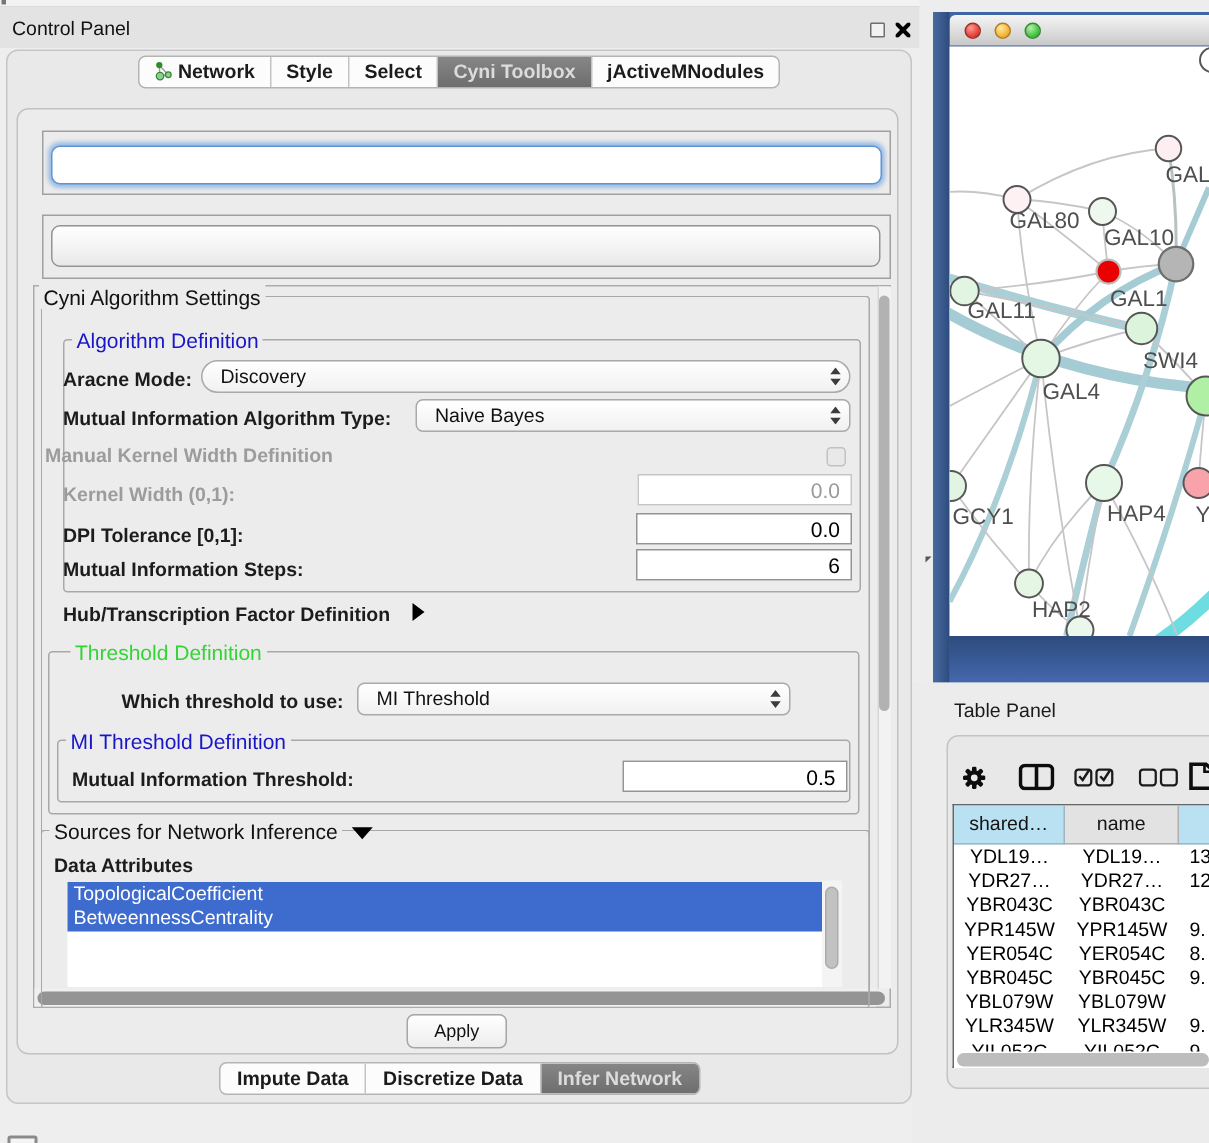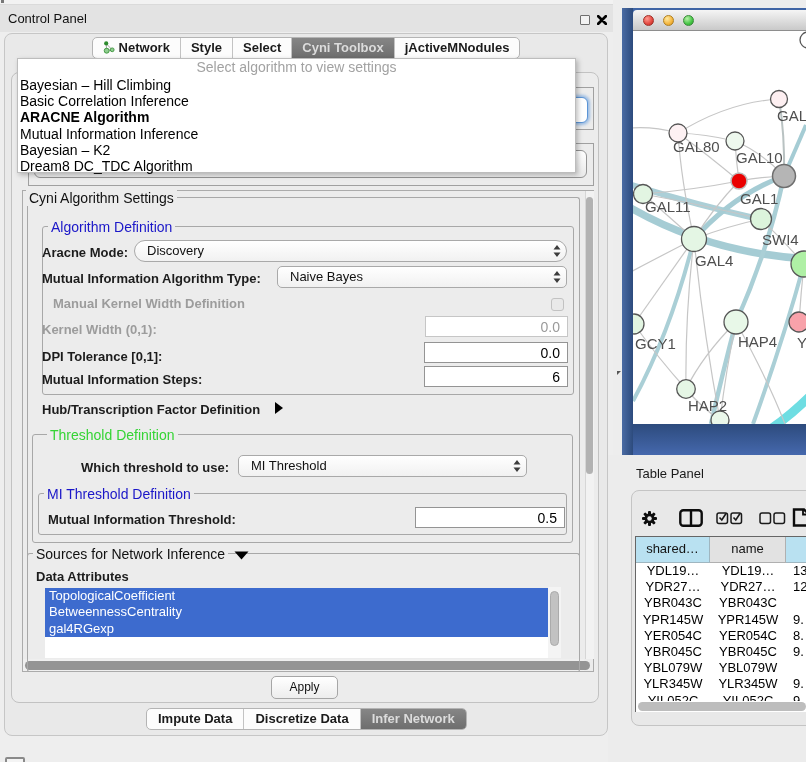--- a/index.html
+++ b/index.html
@@ -128,21 +128,21 @@
   <div class="lbl" style="left:42px;top:245px;">Aracne Mode:</div>
   <div class="combo" style="left:134px;top:240px;width:433px;border-radius:11px;">Discovery</div>
   <svg class="abs spin" style="left:553px;top:245px;" width="8" height="12">
       <path d="M4 0 L7.5 4.5 H0.5 Z M4 12 L0.5 7.5 H7.5 Z" fill="#3c3c3c"></path>
     </svg>
   <div class="lbl" style="left:42px;top:271px;">Mutual Information Algorithm Type:</div>
   <div class="combo" style="left:277px;top:266px;width:290px;">Naive Bayes</div>
   <svg class="abs spin" style="left:553px;top:271px;" width="8" height="12">
       <path d="M4 0 L7.5 4.5 H0.5 Z M4 12 L0.5 7.5 H7.5 Z" fill="#3c3c3c"></path>
     </svg>
-  <div class="lbl lblg" style="left:53px;top:296px;">Manual Kernel Width Definition</div>
+  <div class="lbl lblg" style="left:30px;top:296px;">Manual Kernel Width Definition</div>
   <div class="abs" style="left:551px;top:298px;width:13px;height:13px;background:#e9e9e9;border:1px solid #c2c2c2;border-radius:3px;"></div>
   <div class="lbl lblg" style="left:42px;top:322px;">Kernel Width (0,1):</div>
   <div class="tf tfd" style="left:425px;top:316px;width:143px;">0.0</div>
   <div class="lbl" style="left:42px;top:349px;">DPI Tolerance [0,1]:</div>
   <div class="tf" style="left:424px;top:342px;width:144px;">0.0</div>
   <div class="lbl" style="left:42px;top:372px;">Mutual Information Steps:</div>
   <div class="tf" style="left:424px;top:366px;width:144px;">6</div>
   <div class="lbl" style="left:42px;top:402px;">Hub/Transcription Factor Definition</div>
   <svg class="abs" style="left:274px;top:401px;" width="10" height="14">
       <path d="M1 1 L9 7 L1 13 Z" fill="#000"></path>
@@ -162,41 +162,31 @@
 
   <div class="gb" style="left:27px;top:553px;width:553px;height:119px;border-bottom:none;"></div>
   <div class="gbt" style="left:33px;top:546px;color:#111;">Sources for Network Inference</div>
   <svg class="abs" style="left:234px;top:551px;" width="15" height="9">
       <path d="M0.5 0.5 L14.5 0.5 L7.5 8.5 Z" fill="#000"></path>
     </svg>
   <div class="lbl" style="left:36px;top:569px;">Data Attributes</div>
   <div class="abs" id="datalist">
     <div class="row">TopologicalCoefficient</div>
     <div class="row">BetweennessCentrality</div>
-    <div class="row">gal4RGexp</div>
   </div>
   <div class="abs" id="listsb"></div>
   <div class="abs" id="listsbthumb"></div>
 
   <div class="abs" id="applybtn">Apply</div>
   <div class="abs" id="btabs">
     <div class="tab">Impute Data</div>
     <div class="tab">Discretize Data</div>
     <div class="tab sel">Infer Network</div>
   </div>
 
-  <div class="abs" id="popup">
-    <div class="hdr">Select algorithm to view settings</div>
-    <div class="it">Bayesian – Hill Climbing</div>
-    <div class="it">Basic Correlation Inference</div>
-    <div class="it b">ARACNE Algorithm</div>
-    <div class="it">Mutual Information Inference</div>
-    <div class="it">Bayesian – K2</div>
-    <div class="it">Dream8 DC_TDC Algorithm</div>
-  </div>
 
   <div class="abs" id="rbg"></div>
   <div class="abs" id="bluebg"></div>
   <div class="abs" style="left:622px;top:8px;width:11px;height:447px;background:linear-gradient(90deg,#4a6ba3,#2d4b7d);"></div>
   <div class="abs" style="left:633px;top:424px;width:173px;height:31px;background:linear-gradient(#2d4b7d,#4568ad);"></div>
   <div class="abs" id="nettitle">
     <div class="tl" style="left:10px;background:radial-gradient(circle at 35% 30%,#ff9a90,#e34840 60%,#b02820);border:.5px solid #a03028;"></div>
     <div class="tl" style="left:30px;background:radial-gradient(circle at 35% 30%,#ffe9a0,#f5b63e 60%,#d09020);border:.5px solid #b08020;"></div>
     <div class="tl" style="left:50px;background:radial-gradient(circle at 35% 30%,#b8f0a8,#46c646 60%,#2a9a2a);border:.5px solid #3a8a3a;"></div>
   </div>

